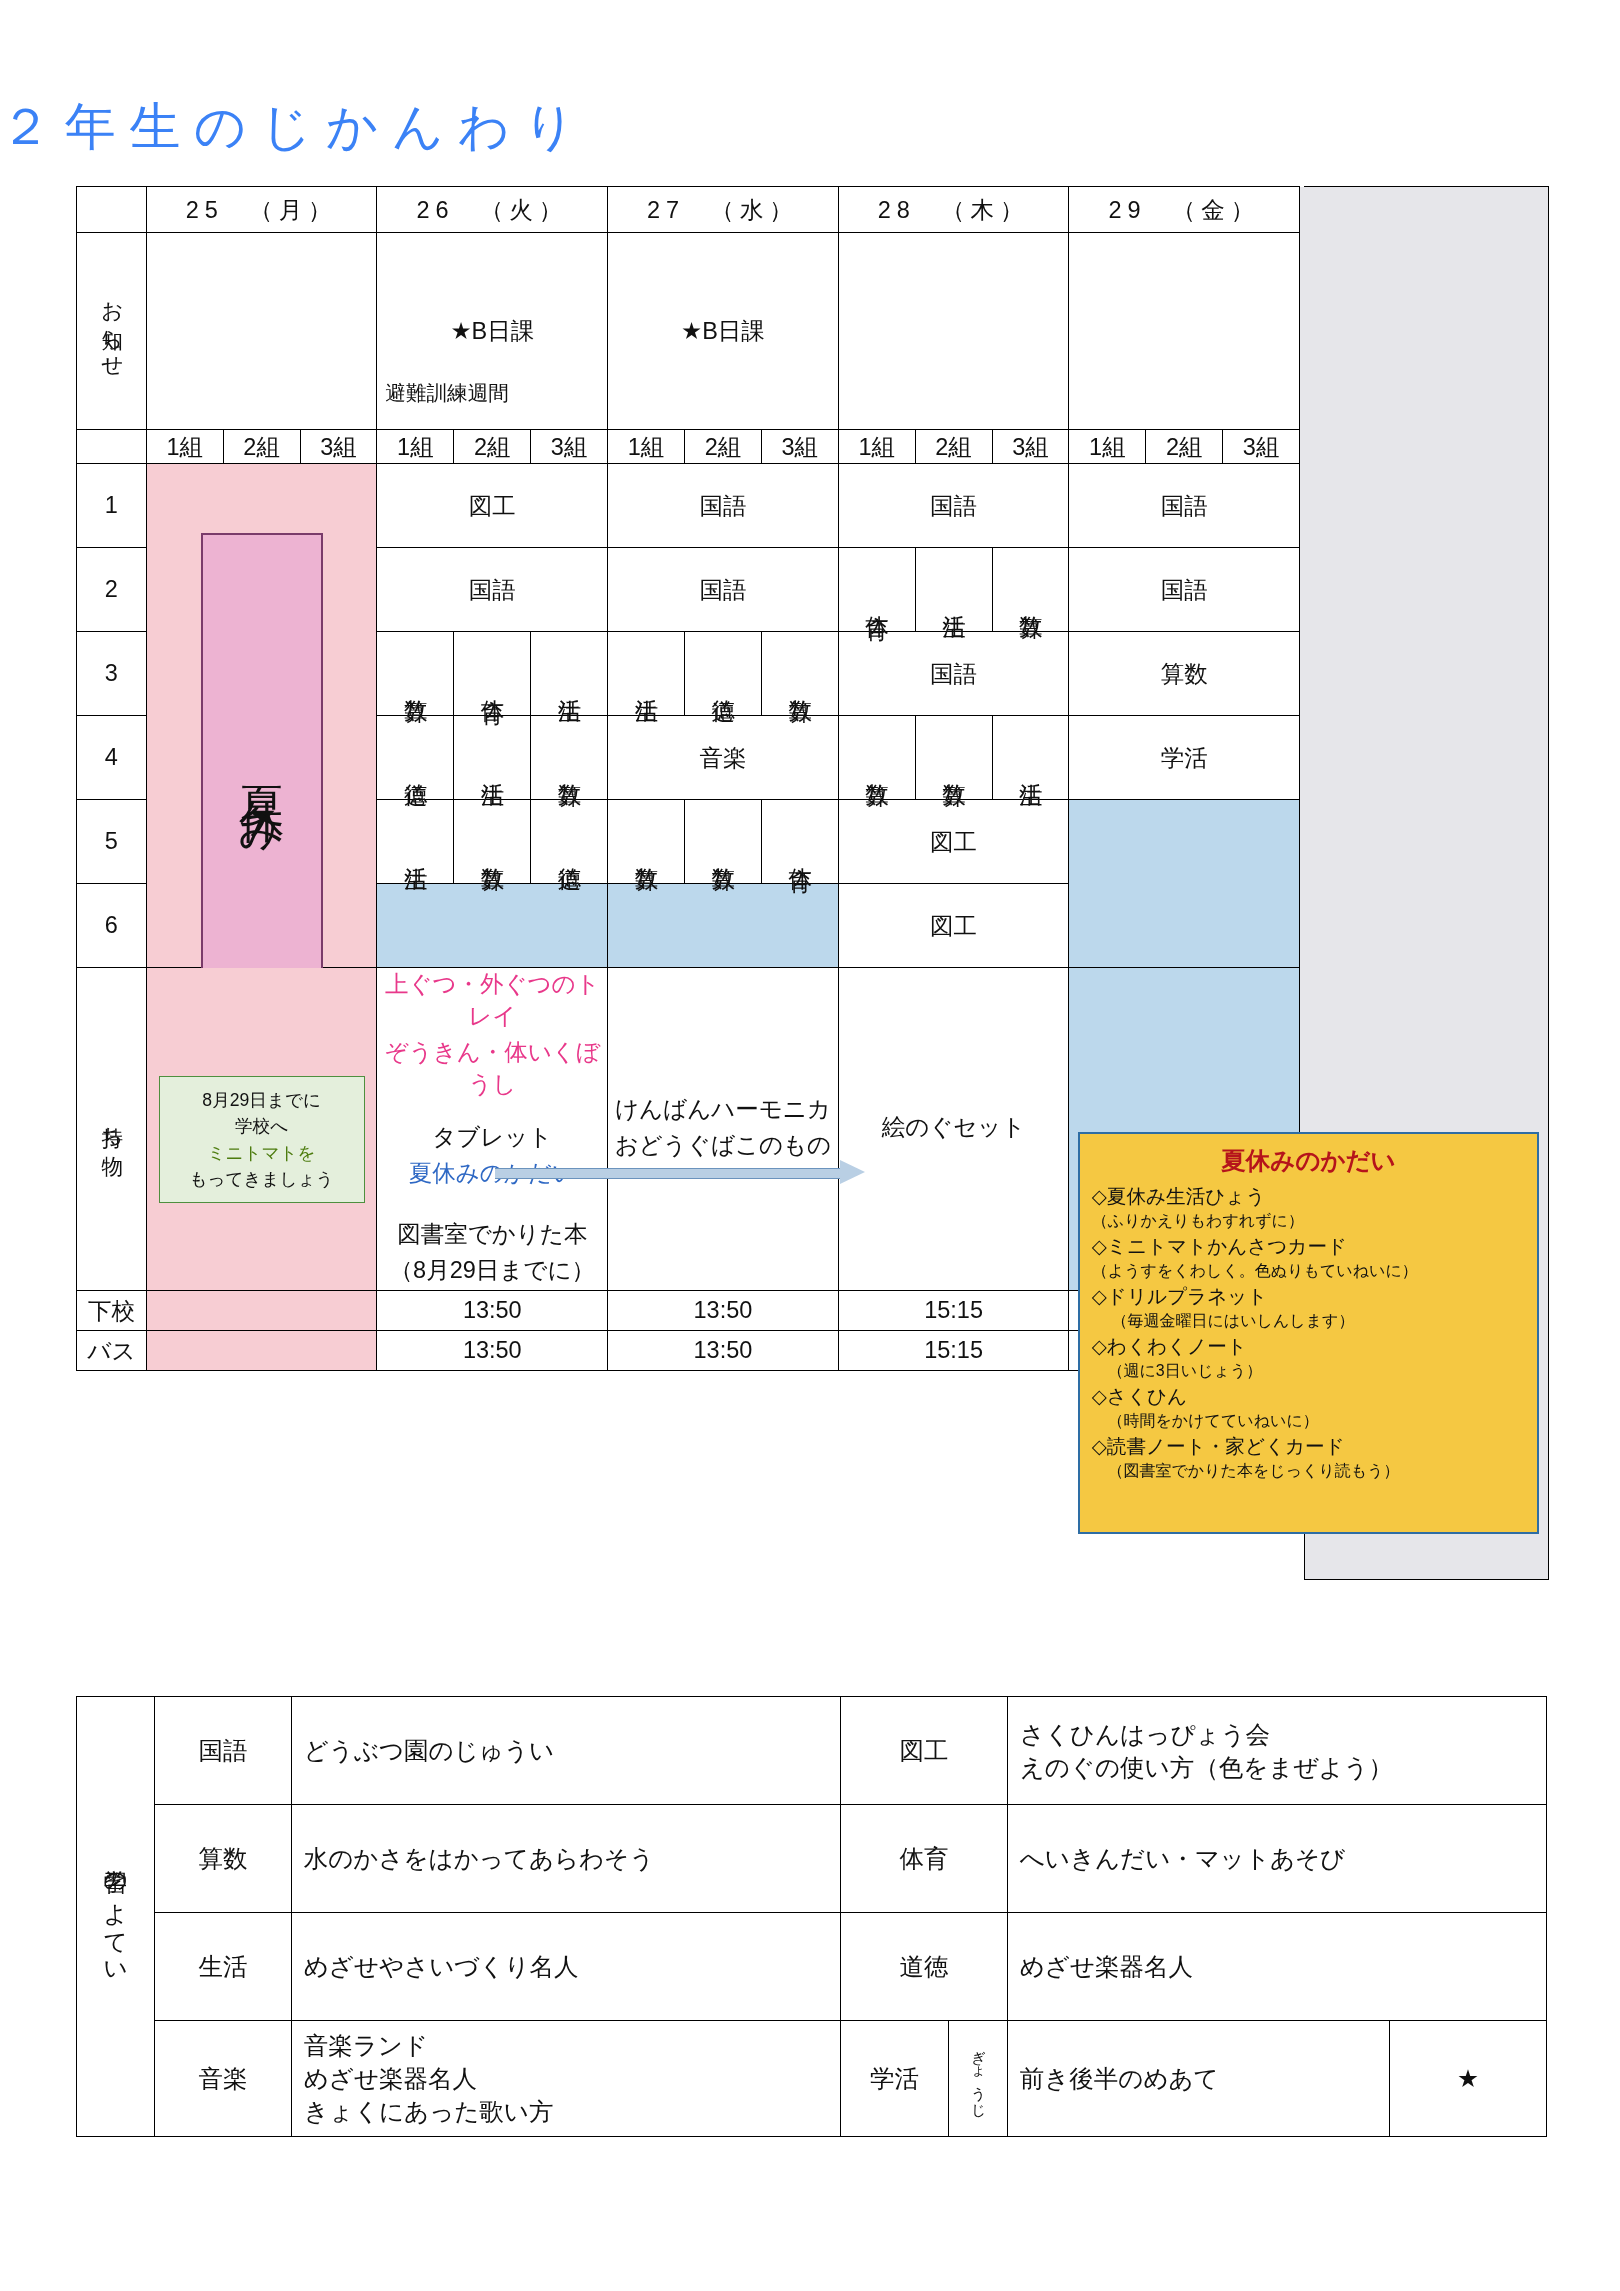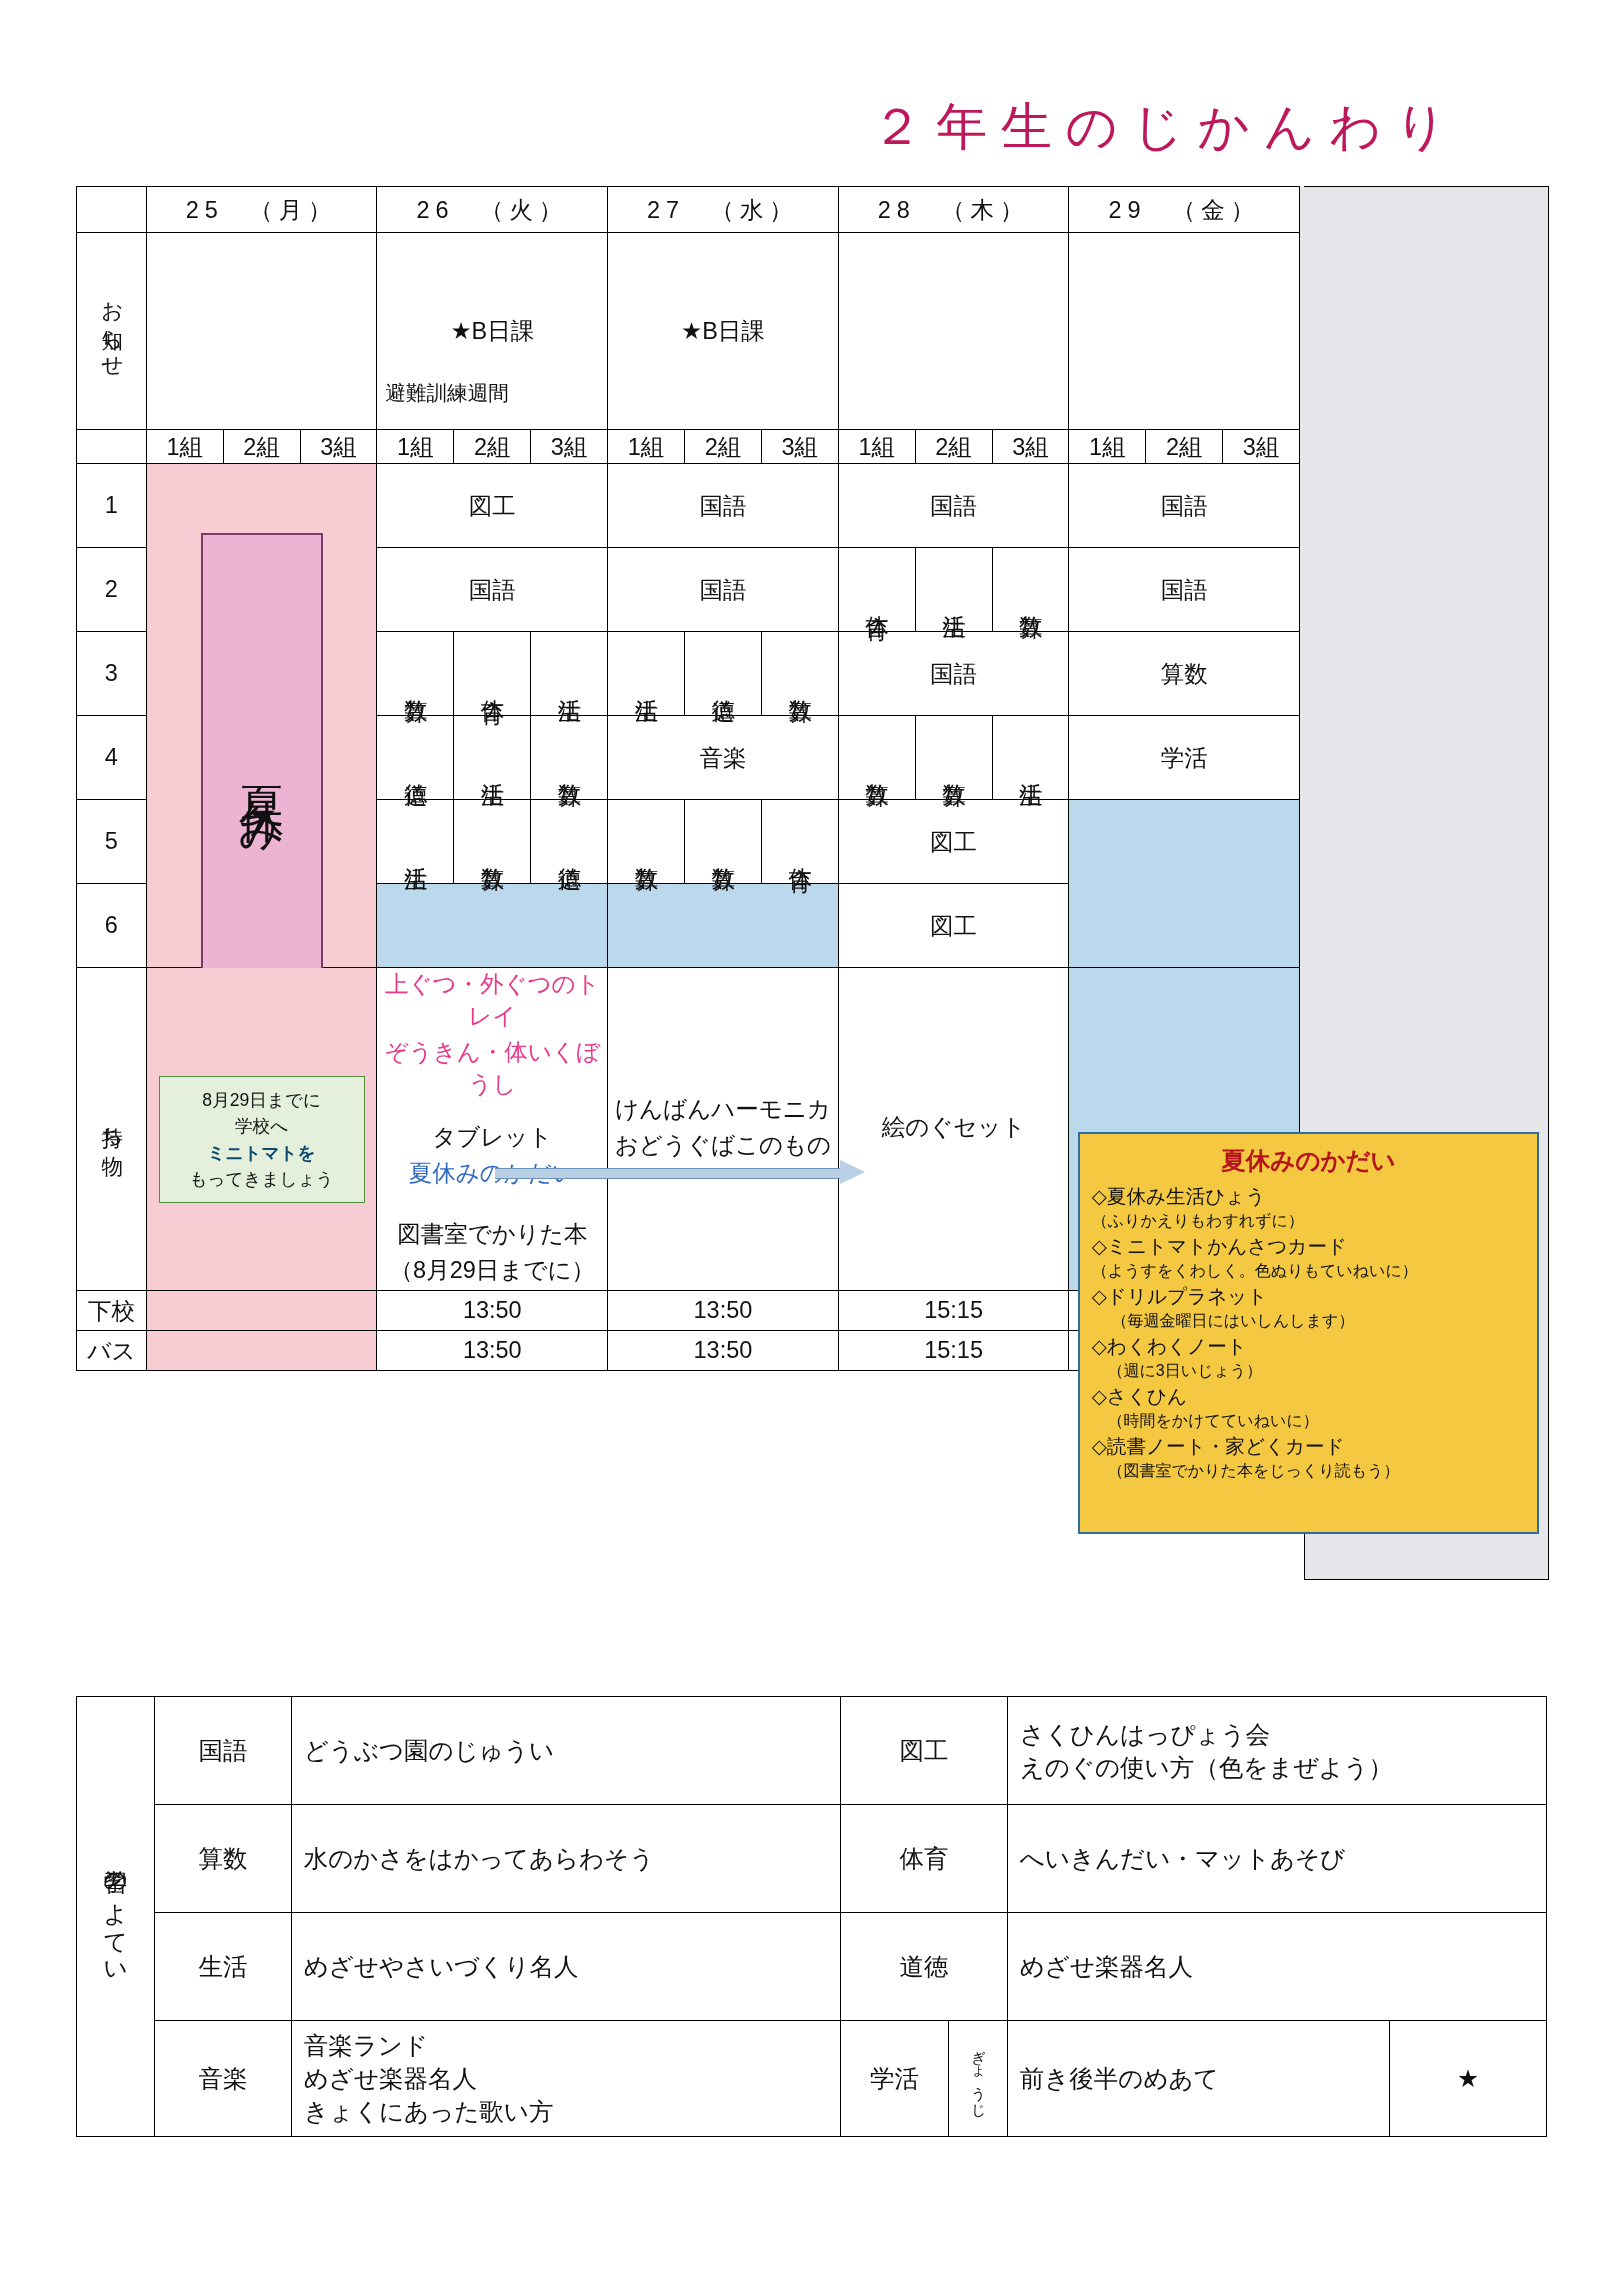--- a/index.html
+++ b/index.html
@@ -9,25 +9,25 @@
     font-family:"Liberation Sans","DejaVu Sans",sans-serif;
     color:#111;
     position:relative;
     overflow:hidden;
   }
   .page{position:relative;width:1620px;height:2292px;}
 
   
   .title{
     position:absolute;left:0;top:93px;width:1461px;
-    text-align:right;
+    text-align:left;
     font-size:51px;
     letter-spacing:13.7px;
     font-weight:500;
-    color:#be185d;
+    color:#3b82f6;
   }
 
   
   .tt{
     position:absolute;left:76px;top:186px;
     width:1470px;
     border-collapse:collapse;
     table-layout:fixed;
   }
   .tt td,.tt th{
@@ -84,21 +84,21 @@
   .mochi-label{font-size:21.6px;line-height:1.25;}
   .mochi{
     vertical-align:top;text-align:left;
     font-size:19.6px;padding:7.8px 7.8px;height:235px;position:relative;
   }
   .greenbox{
     margin:21.6px auto 0;width:196px;
     border:1px solid #4e8f3e;background:#e4efdc;
     text-align:center;font-size:17.6px;line-height:1.5;padding:9.8px 3.9px;
   }
-  .green-accent{color:#0c4a6e;font-weight:bold;}
+  .green-accent{color:#4d7c0f;}
   .pinktxt{color:#e8388a;}
   .bluetxt{color:#2e68c4;}
   .mochi p{margin:0 0 3.9px 0;}
   .arrow-wrap{position:absolute;left:118px;top:192px;width:382px;height:23.5px;}
   .arrow-line{position:absolute;left:0;top:7.8px;width:351px;height:8.8px;background:#b9cfe4;border-top:1px solid #6b93bd;border-bottom:1px solid #6b93bd;}
   .arrow-head{position:absolute;left:345px;top:0;width:0;height:0;border-top:12.7px solid transparent;border-bottom:12.7px solid transparent;border-left:25.5px solid #b9cfe4;}
 
   
   .timelabel{font-size:23.5px;height:39px;}
   .timeval{font-size:25.5px;}

